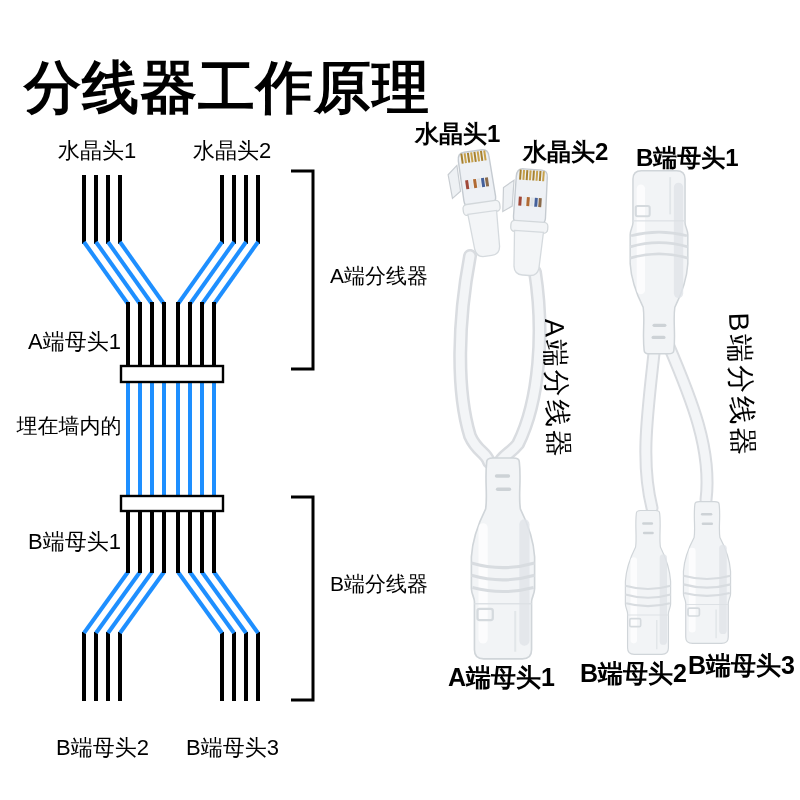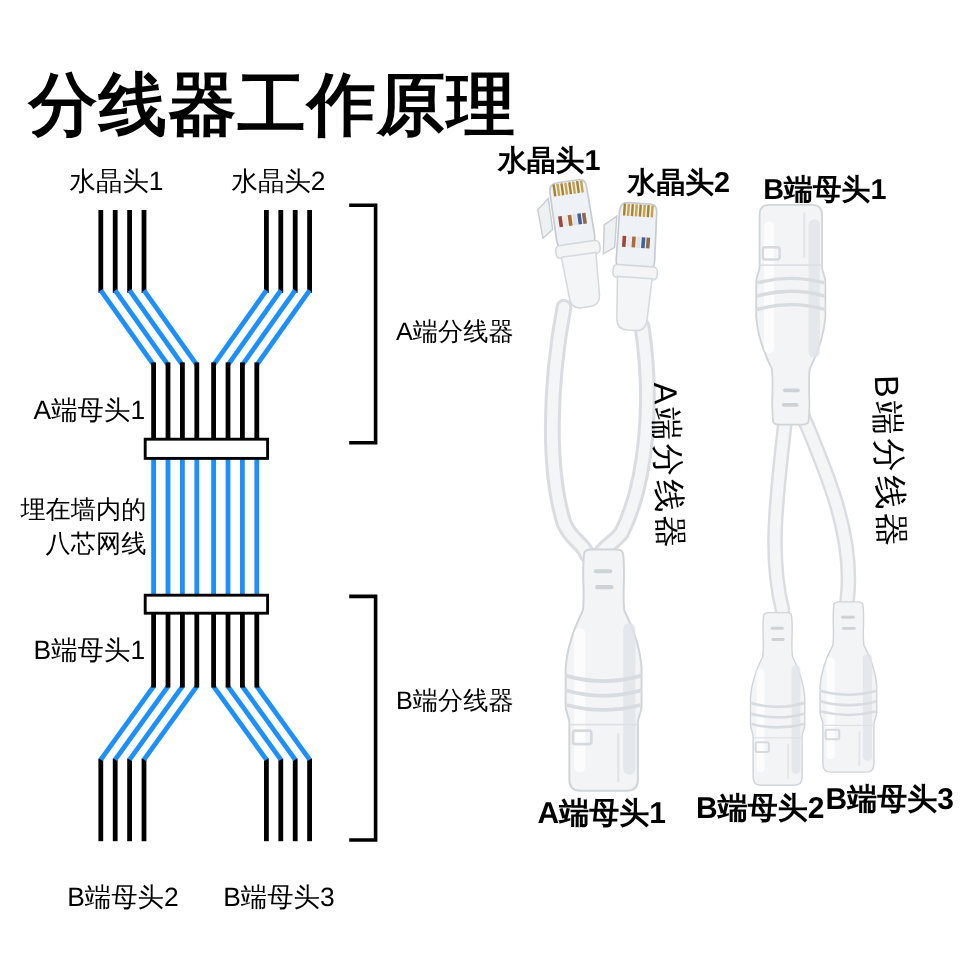--- a/index.html
+++ b/index.html
@@ -9,21 +9,21 @@
        letter-spacing:1px;white-space:nowrap;}
   svg.layer{position:absolute;left:0;top:0;width:800px;height:800px;}
   .wire-k{stroke:var(--wire-black,#000);stroke-width:4;}
   .wire-b{stroke:var(--wire-blue,#1e8fff);stroke-width:4;}
   .conn{fill:#ffffff;stroke:#000;stroke-width:2.4;}
   .bracket{fill:none;stroke:#000;stroke-width:3;}
   .lbl{position:absolute;white-space:nowrap;font-weight:500;}
   .lbl-d{font-size:22px;}
   .lbl-p{font-size:24px;font-weight:600;}
   .lbl-br{font-size:21px;}
-  .wall-lbl{position:absolute;left:16px;top:412px;width:106px;text-align:right;
+  .wall-lbl{position:absolute;left:16px;top:412px;width:106px;text-align:center;
        font-size:21px;line-height:28px;font-weight:500;}
   .vlbl{position:absolute;font-size:27px;font-weight:500;letter-spacing:3px;
        transform-origin:0 0;transform:rotate(88deg);white-space:nowrap;}
 </style>
 </head>
 <body>
 
 <svg class="layer" id="diagram-svg" viewBox="0 0 800 800">
   <g id="wires">
       <line x1="84" y1="175" x2="84" y2="244" class="wire-k"></line>
@@ -151,21 +151,20 @@
 </svg>
 
 <div id="page-title">分线器工作原理</div>
 
 <div class="lbl lbl-d" style="left:58px;top:136px;">水晶头1</div>
 <div class="lbl lbl-d" style="left:193px;top:136px;">水晶头2</div>
 <div class="lbl lbl-d" style="left:28px;top:327px;">A端母头1</div>
 
 <div class="wall-lbl">
   <div>埋在墙内的</div>
-  <div>八芯网线</div>
 </div>
 
 <div class="lbl lbl-d" style="left:28px;top:527px;">B端母头1</div>
 <div class="lbl lbl-d" style="left:56px;top:733px;">B端母头2</div>
 <div class="lbl lbl-d" style="left:186px;top:733px;">B端母头3</div>
 
 <div class="lbl lbl-br" style="left:330px;top:262px;">A端分线器</div>
 <div class="lbl lbl-br" style="left:330px;top:570px;">B端分线器</div>
 
 <div class="lbl lbl-p" style="left:415px;top:118px;">水晶头1</div>

